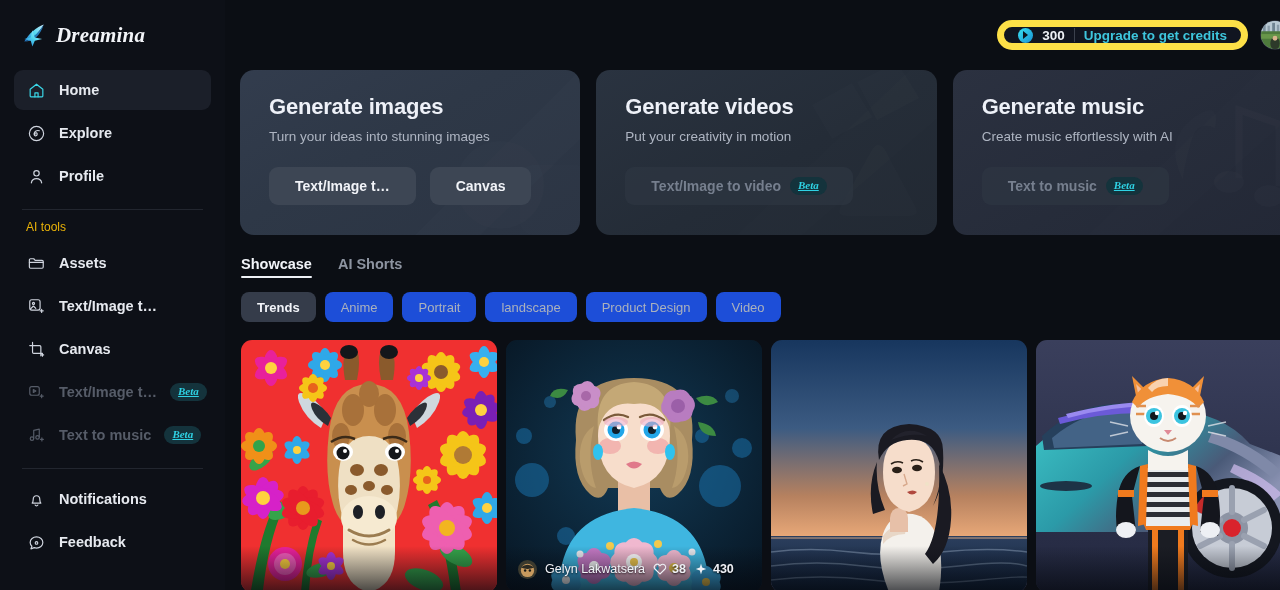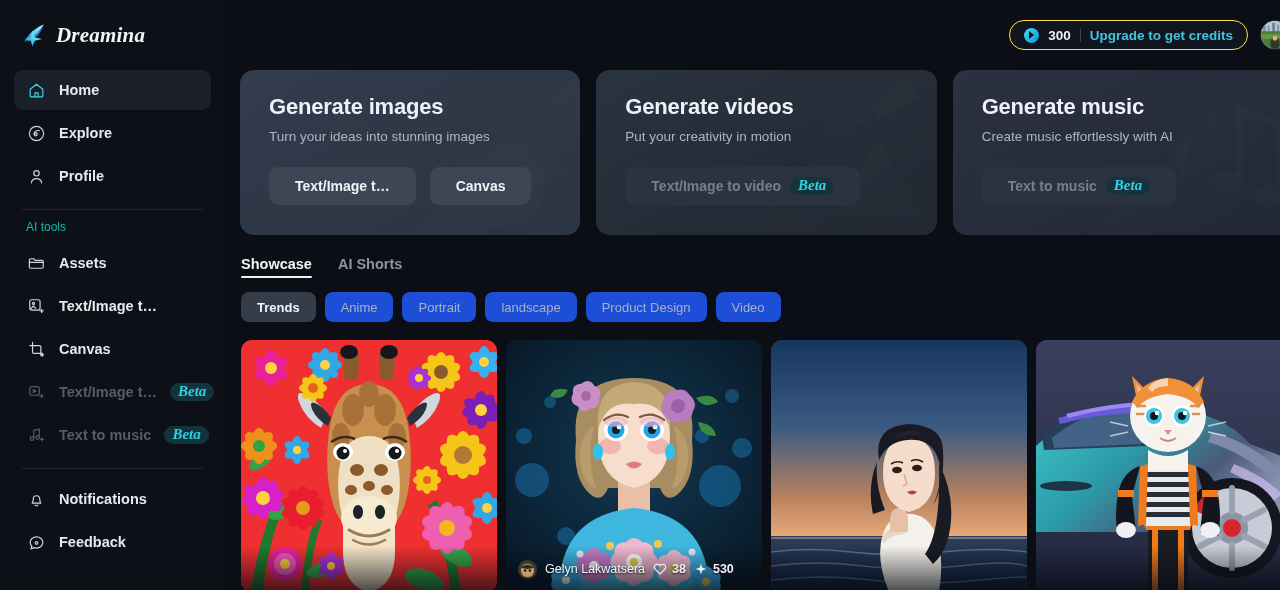--- a/index.html
+++ b/index.html
@@ -44,42 +44,43 @@
   }
   .nav-item .lbl { font-weight: bold; }
   .nav-item.active { background: #1b1f29; }
   .nav-item.active .ico svg { stroke: #3ad7e8; }
   .nav-item.disabled { color: #565c68; cursor: default; }
   .nav-item.disabled .ico svg { stroke: #565c68; }
   .ico { width: 20px; height: 20px; display: flex; align-items: center; justify-content: center; flex: 0 0 20px; }
   .ico svg { width: 19px; height: 19px; fill: none; stroke: #cfd4de; stroke-width: 1.5; stroke-linecap: round; stroke-linejoin: round; }
 
   .divider { height: 1px; background: #22262f; margin: 13px 8px 10px; }
-  .section-label { font-size: 12px; color: #14b8a6; padding: 0 12px; margin-bottom: 9px; }
+  .section-label { font-size: 12px; color: #eab308; padding: 0 12px; margin-bottom: 9px; }
 
   .beta-badge {
     font-family: "Liberation Serif", serif;
     font-style: italic; font-weight: bold;
-    font-size: 15px; color: #2fd2e4;
+    font-size: 11px; color: #2fd2e4;
     background: #14333c; border-radius: 9px;
     padding: 1px 8px 2px; margin-left: auto;
     line-height: 15px;
+    text-decoration: underline;
   }
 
   
   .main { flex: 1; height: 590px; position: relative; padding: 0 13px 0 13px; }
 
   .topbar {
     height: 70px; display: flex; align-items: center; justify-content: flex-end;
     gap: 12px; padding-right: 5px;
   }
   .credits-pill {
     display: flex; align-items: center; gap: 9px;
     height: 30px; padding: 0 14px;
-    border: 1px solid #fde047; border-radius: 16px;
+    border: 7px solid #fde047; border-radius: 16px;
     background: #111520; cursor: pointer;
   }
   .coin {
     width: 15px; height: 15px; border-radius: 50%;
     background: linear-gradient(135deg,#39e0f0,#1792d6);
     position: relative; flex: 0 0 15px;
   }
   .coin::after {
     content:""; position:absolute; left:4.5px; top:3px;
     border-left: 5px solid #0c1420;
@@ -757,21 +758,21 @@
           <span class="stat">
             <svg viewBox="0 0 24 24" fill="none" stroke="#eef0f5" stroke-width="2">
               <path d="M12 20.5 3.8 12.4a5 5 0 0 1 7.1-7.1l1.1 1.1 1.1-1.1a5 5 0 1 1 7.1 7.1z"></path>
             </svg>
             <span>38</span>
           </span>
           <span class="stat">
             <svg viewBox="0 0 24 24">
               <path d="M12 2.5 14 9.6 21 12l-7 2.4-2 7.1-2-7.1L3 12l7-2.4z" fill="#eef0f5"></path>
             </svg>
-            <span>530</span>
+            <span>430</span>
           </span>
         </div>
       </div>
 
       <div class="card">
         <svg viewBox="0 0 256 252" preserveAspectRatio="xMidYMid slice">
           <defs>
             <linearGradient id="sky" x1="0" y1="0" x2="0" y2="1">
               <stop offset="0" stop-color="#17365e"></stop>
               <stop offset=".35" stop-color="#3c5b82"></stop>

